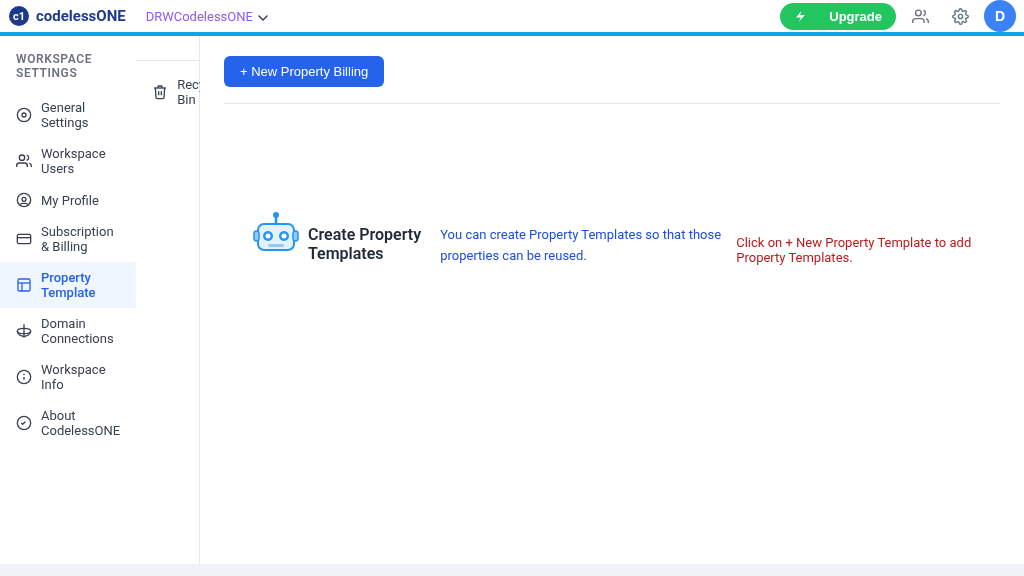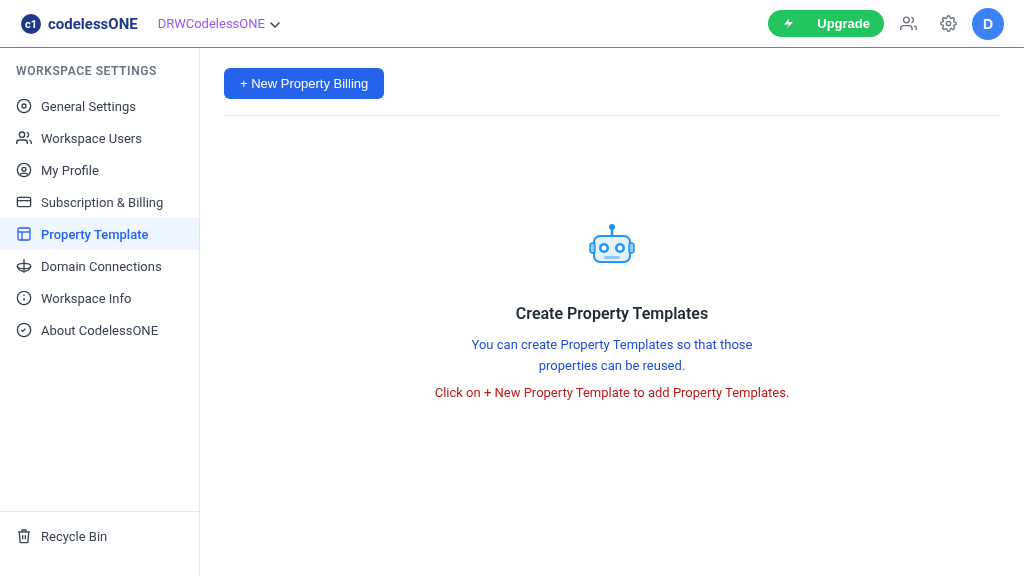--- a/index.html
+++ b/index.html
@@ -1,22 +1,22 @@
 <!DOCTYPE html>
 <html><head>
   <meta charset="utf-8">
   <style>
     * { box-sizing: border-box; margin: 0; padding: 0; }
     body { font-family: -apple-system, BlinkMacSystemFont, 'Segoe UI', Roboto, sans-serif; background: #f0f2f5; height: 576px; width: 1024px; overflow: hidden; }
 
     
     .topnav {
       display: flex; align-items: center; justify-content: space-between;
-      background: #fff; height: 48px; padding: 0 20px;
-      border-bottom: 1px solid #0ea5e9;
+      background: #fff; height: 36px; padding: 0 8px;
+      border-bottom: 4px solid #0ea5e9;
     }
     .topnav-left { display: flex; align-items: center; gap: 12px; }
     .logo { display: flex; align-items: center; gap: 6px; font-weight: 700; font-size: 15px; color: #1d3a8a; }
     .logo-icon { width: 22px; height: 22px; }
     .workspace-selector {
       display: flex; align-items: flex-end; gap: 4px;
       font-size: 13px; color: #8b5cf6; cursor: pointer; padding: 4px 8px;
       border-radius: 4px;
     }
     .topnav-right { display: flex; align-items: center; gap: 8px; }
@@ -35,21 +35,21 @@
       border: none; cursor: pointer; display: flex; align-items: center; justify-content: center;
       color: #fff; font-size: 14px; font-weight: 600;
     }
 
     
     .layout { display: flex; height: calc(576px - 48px); }
 
     
     .sidebar {
       width: 200px; background: #fff; border-right: 1px solid #e5e7eb;
-      padding: 16px 0; display: flex; flex-direction: column; justify-content: space-between;
+      padding: 16px 0; display: flex; flex-direction: row; justify-content: space-between;
       flex-shrink: 0;
     }
     .sidebar-title {
       font-size: 12px; font-weight: 600; color: #6b7280; padding: 0 16px 12px 16px;
       text-transform: uppercase; letter-spacing: 0.05em;
     }
     .sidebar-item {
       display: flex; align-items: center; gap: 9px;
       padding: 8px 16px; font-size: 13px; color: #374151; cursor: pointer;
       border-radius: 0; transition: background 0.15s;
@@ -64,22 +64,22 @@
 
     .new-btn {
       background: #2563eb; color: #fff; border: none; border-radius: 6px;
       padding: 8px 16px; font-size: 13px; font-weight: 500; cursor: pointer;
       display: flex; align-items: center; gap: 6px; margin-bottom: 16px;
     }
     .divider { border: none; border-top: 1px solid #e5e7eb; margin-bottom: 24px; }
 
     
     .empty-state {
-      display: flex; flex-direction: column; align-items: center; justify-content: center;
-      padding: 80px 20px; text-align: center;
+      display: flex; flex-direction: row; align-items: center; justify-content: center;
+      padding: 80px 20px; 
     }
     .robot-icon { margin-bottom: 16px; }
     .empty-title { font-size: 16px; font-weight: 600; color: #1f2937; margin-bottom: 12px; }
     .empty-desc { font-size: 13px; color: #1d4ed8; line-height: 1.6; max-width: 300px; margin-bottom: 8px; }
     .empty-hint { font-size: 13px; color: #b91c1c; }
 
     
     .robot-svg { width: 64px; height: 64px; }
   </style>
 </head>

